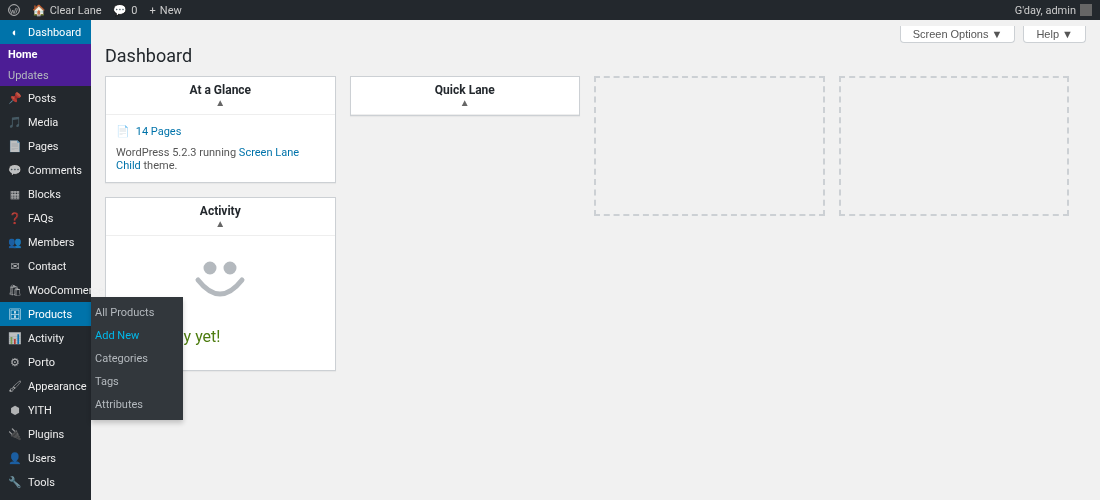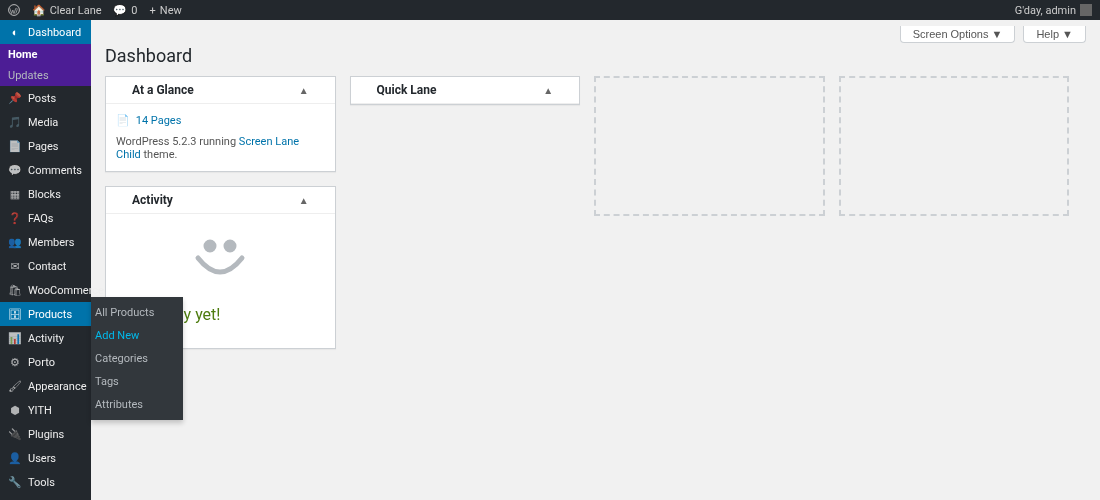--- a/index.html
+++ b/index.html
@@ -24,21 +24,21 @@
 .flyout .fly-item { padding: 5px 4px; color: #b4b9be; font-size: 11px; cursor: pointer; }
 .flyout .fly-item.active { color: #00b9eb; }
 .content { flex: 1; padding: 6px 14px 14px; overflow: hidden; }
 .content-header { display: flex; align-items: center; justify-content: flex-end; gap: 4px; margin-bottom: 0; }
 .screen-btn { background: #fff; border: 1px solid #ccd0d4; color: #555; padding: 2px 12px; font-size: 11px; cursor: pointer; border-top: none; border-radius: 0 0 4px 4px; margin-left: 4px; }
 .page-title { font-size: 18px; font-weight: normal; color: #23282d; margin: 2px 0 10px; }
 .columns { display: flex; gap: 14px; }
 .col { width: 23.5%; }
 .col.placeholder { border: 2px dashed #ccd0d4; height: 140px; background: transparent; }
 .postbox { background: #fff; border: 1px solid #ccd0d4; margin-bottom: 14px; box-shadow: 0 1px 1px rgba(0,0,0,.04); }
-.postbox-header { display: flex; align-items: center; justify-content: space-between; padding: 6px 26px; border-bottom: 1px solid #eee; cursor: pointer; }
+.postbox-header { display: flex; align-items: center; justify-content: space-between; padding: 6px 3px; border-bottom: 1px solid #eee; cursor: pointer; flex-direction: column; }
 .postbox-header h2 { font-size: 12px; font-weight: bold; color: #23282d; }
 .toggle { color: #666; font-size: 10px; }
 .postbox-body { padding: 10px; font-size: 11px; color: #555; }
 .glance-item { display: flex; align-items: center; gap: 6px; color: #0073aa; margin-bottom: 8px; }
 .glance-item .gicon { color: #82878c; }
 .version { font-size: 11px; }
 .version a { color: #0073aa; text-decoration: none; }
 .smile { text-align: center; padding: 14px 0 4px; }
 .smile svg { color: #b4b9be; }
 .no-act { text-align: left; color: #4d7c0f; padding: 10px 0 14px; font-size: 16px; }

